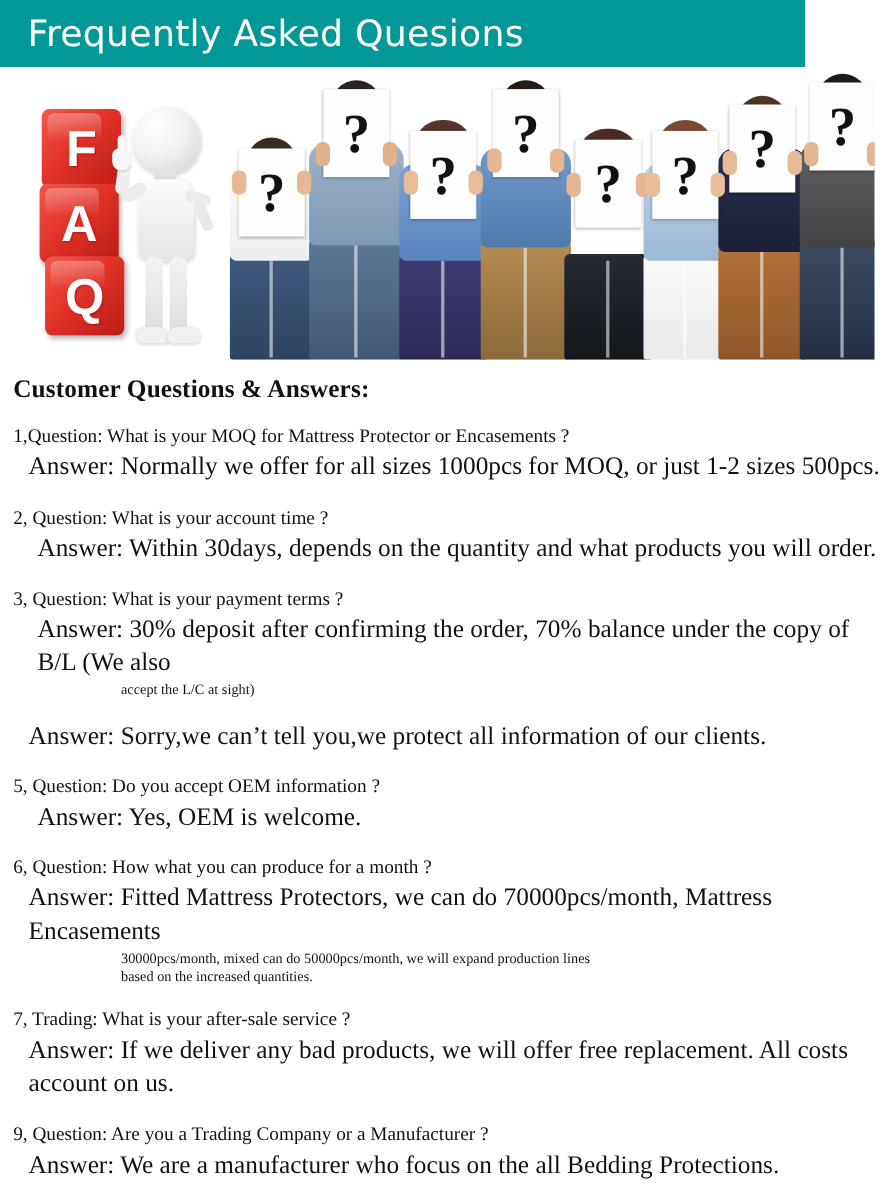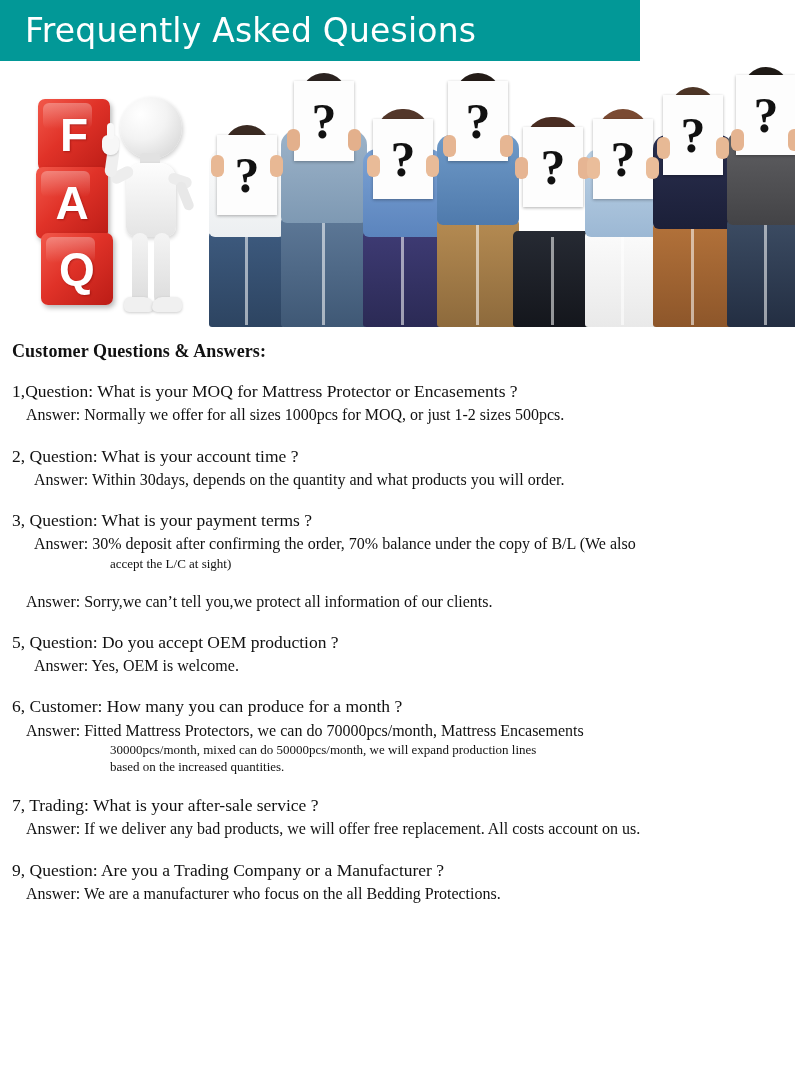--- a/index.html
+++ b/index.html
@@ -16,21 +16,21 @@
     position: relative;
     width: 800px;
     height: 1082px;
     background: #ffffff;
   }
 
   
   .header-band {
     position: absolute;
     left: 0; top: 0;
-    width: 640px;
+    width: 732px;
     height: 61px;
     background: #029897;
     overflow: hidden;
   }
   .header-title {
     position: absolute;
     left: 25px;
     top: 50%;
     transform: translateY(-52%);
     font-family: "DejaVu Sans", "Liberation Sans", sans-serif;
@@ -201,38 +201,38 @@
   }
 
   
   .content {
     position: absolute;
     left: 0; top: 329px;
     width: 800px;
   }
   .section-heading {
     margin: 12px 0 0 12px;
-    font-size: 18px;
+    font-size: 23px;
     font-weight: 700;
     color: #111111;
     letter-spacing: 0.1px;
   }
   .qa-list { margin: 18px 0 0 0; padding: 0; list-style: none; }
   .qa-item { margin-bottom: 19px; }
   .qa-question {
     margin-left: 12px;
     font-size: 17.5px;
     line-height: 1.28;
     color: #111111;
     white-space: nowrap;
   }
   .qa-answer {
     margin-left: 34px;
     margin-top: 2px;
-    font-size: 16px;
+    font-size: 23px;
     line-height: 1.32;
     color: #111111;
   }
   .qa-answer.indent-small { margin-left: 26px; }
   .qa-answer-cont {
     margin-left: 110px;
     font-size: 13px;
     line-height: 1.32;
     color: #111111;
   }
@@ -390,26 +390,26 @@
         <div class="qa-question">3, Question: What is your payment terms ?</div>
         <div class="qa-answer">Answer: 30% deposit after confirming the order, 70% balance under the copy of B/L (We also</div>
         <div class="qa-answer-cont">accept the L/C at sight)</div>
       </li>
 
       <li class="qa-item">
         <div class="qa-answer indent-small">Answer: Sorry,we can’t tell you,we protect all information of our clients.</div>
       </li>
 
       <li class="qa-item">
-        <div class="qa-question">5, Question: Do you accept OEM production ?</div>
+        <div class="qa-question">5, Question: Do you accept OEM information ?</div>
         <div class="qa-answer">Answer: Yes, OEM is welcome.</div>
       </li>
 
       <li class="qa-item">
-        <div class="qa-question">6, Customer: How many you can produce for a month ?</div>
+        <div class="qa-question">6, Question: How what you can produce for a month ?</div>
         <div class="qa-answer indent-small">Answer: Fitted Mattress Protectors, we can do 70000pcs/month, Mattress Encasements</div>
         <div class="qa-answer-cont">30000pcs/month, mixed can do 50000pcs/month, we will expand production lines</div>
         <div class="qa-answer-cont cont-b">based on the increased quantities.</div>
       </li>
 
       <li class="qa-item">
         <div class="qa-question">7, Trading: What is your after-sale service ?</div>
         <div class="qa-answer indent-small">Answer: If we deliver any bad products, we will offer free replacement. All costs account on us.</div>
       </li>
 

